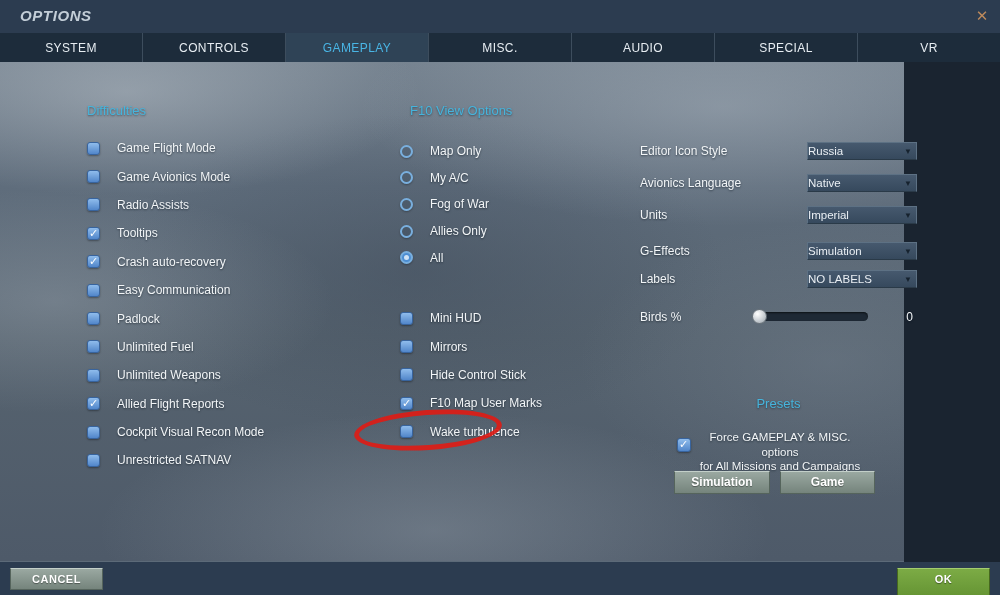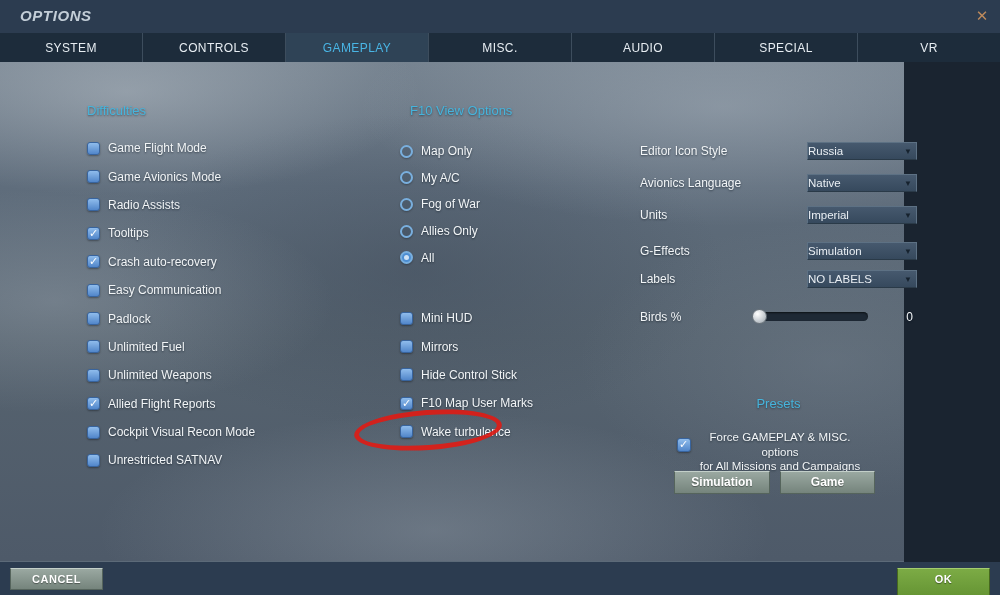--- a/index.html
+++ b/index.html
@@ -38,21 +38,21 @@
       radial-gradient(ellipse 480px 170px at 48% 94%, rgba(180,190,199,.28), transparent 70%),
       radial-gradient(ellipse 360px 200px at 92% 60%, rgba(130,142,156,.30), transparent 70%),
       radial-gradient(ellipse 430px 220px at 46% 42%, rgba(56,68,84,.38), transparent 72%),
       linear-gradient(180deg,#75828f 0%,#5f6d7c 25%,#56636f 55%,#4e5a69 100%);
     border-bottom:1px solid #5c6a78;
   }
   .sec-header{position:absolute;font-size:13px;color:#46b4dc;text-shadow:0 1px 2px rgba(10,20,30,.5);}
   .lbl{font-size:12px;color:#f2f5f7;text-shadow:0 1px 2px rgba(10,20,30,.55);}
   
   .list{position:absolute;display:flex;flex-direction:column;}
-  .row{display:flex;align-items:center;gap:8px;cursor:pointer;}
+  .row{display:flex;align-items:center;gap:17px;cursor:pointer;}
   .list.diff .row,.list.f10chk .row{height:28.4px;}
   .list.f10rad .row{height:26.6px;}
   .chk{
     width:13px;height:13px;border-radius:3px;flex:none;position:relative;
     background:linear-gradient(180deg,#8fbcec,#5186ca);
     border:1px solid #38649e;box-shadow:0 1px 2px rgba(0,0,0,.35);
   }
   .chk.on::after{
     content:"✓";position:absolute;left:1px;top:-1px;font-size:11px;line-height:12px;
     color:#fff;font-weight:bold;

